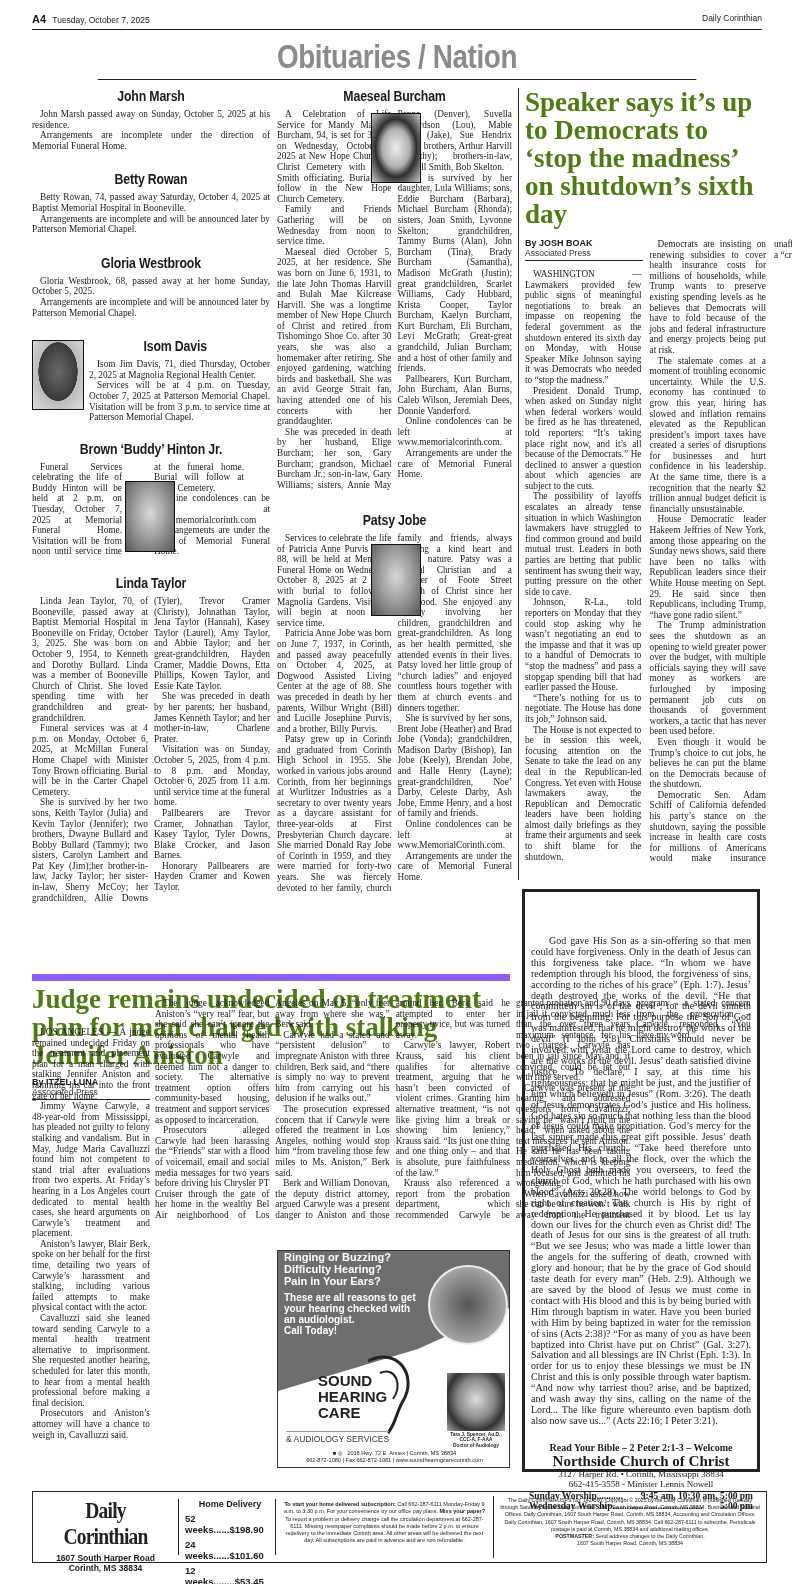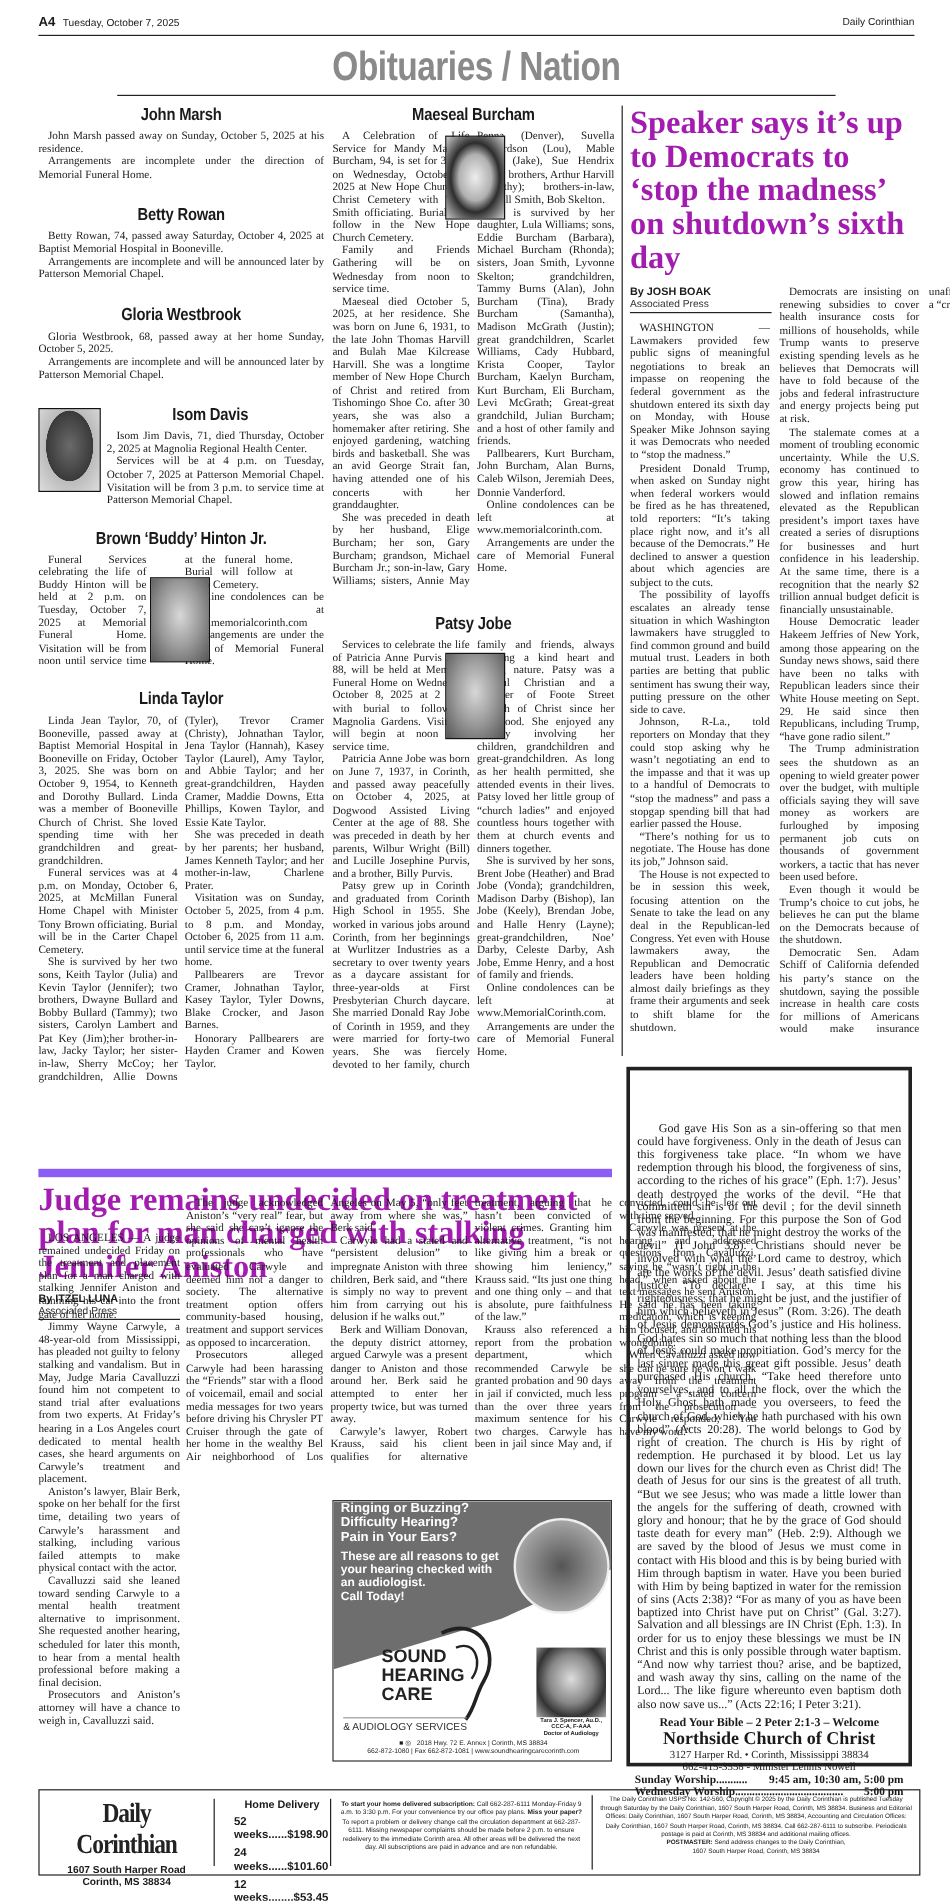--- a/index.html
+++ b/index.html
@@ -13,21 +13,21 @@
   .obit-name { font-family: "Liberation Sans", sans-serif; font-weight: bold; font-size: 14.5px; text-align: center; transform: scaleX(0.85); letter-spacing: -0.2px; }
   .txt { font-size: 9.3px; line-height: 10.6px; text-align: justify; }
   .txt p { text-indent: 8px; }
   .cols2 { column-count: 2; column-gap: 6px; }
   .photo { background: #999; border: 1px solid #111; }
   .photo.dark { background: radial-gradient(ellipse at 50% 45%, #6a6a6a 0%, #3a3a3a 55%, #bbb 56%, #ddd 100%); }
   .photo.light { background: radial-gradient(ellipse at 50% 45%, #d8d8d8 0%, #9a9a9a 50%, #555 100%); }
   .photo.mid { background: radial-gradient(ellipse at 50% 50%, #eee 0%, #b0b0b0 40%, #2d2d2d 60%, #ccc 100%); }
   .float-l { float: left; margin: 0 5px 2px 0; }
   .vrule { border-left: 1px solid #222; }
-  .headline { font-family: "Liberation Serif", serif; font-size: 27px; line-height: 28px; color: #a21caf; }
+  .headline { font-family: "Liberation Serif", serif; font-size: 27px; line-height: 28px; color: #4d7c0f; }
   .byline { font-family: "Liberation Sans", sans-serif; font-weight: bold; font-size: 9px; }
   .agency { font-family: "Liberation Sans", sans-serif; font-size: 8.5px; color: #333; border-bottom: 1px solid #222; padding-bottom: 2px; margin-bottom: 6px; }
   .hrule { border-top: 7px solid #8b5cf6; margin-top: 44px; }
   .ad-box { border: 1px solid #333; background: #fff; overflow: hidden; }
   .ad-top { background: #6e6e6e; color: #fff; font-family: "Liberation Sans", sans-serif; font-weight: bold; }
   .church { border: 3px solid #222; }
   .church h2 { font-family: "Liberation Serif", serif; font-size: 18px; font-weight: bold; text-align: center; letter-spacing: -0.6px; }
   .church .body { font-size: 10px; line-height: 10.9px; text-align: justify; padding: 0 6px; margin-top: 44px; }
   .church .body p { text-indent: 18px; }
   .ch-line { text-align: center; }
@@ -168,20 +168,21 @@
   <p>LOS ANGELES — A judge remained undecided Friday on the treatment and placement plan for a man charged with stalking Jennifer Aniston and ramming his car into the front gate of her home.</p>
   <p>Jimmy Wayne Carwyle, a 48-year-old from Mississippi, has pleaded not guilty to felony stalking and vandalism. But in May, Judge Maria Cavalluzzi found him not competent to stand trial after evaluations from two experts. At Friday’s hearing in a Los Angeles court dedicated to mental health cases, she heard arguments on Carwyle’s treatment and placement.</p>
   <p>Aniston’s lawyer, Blair Berk, spoke on her behalf for the first time, detailing two years of Carwyle’s harassment and stalking, including various failed attempts to make physical contact with the actor.</p>
   <p>Cavalluzzi said she leaned toward sending Carwyle to a mental health treatment alternative to imprisonment. She requested another hearing, scheduled for later this month, to hear from a mental health professional before making a final decision.</p>
   <p>Prosecutors and Aniston’s attorney will have a chance to weigh in, Cavalluzzi said.</p>
 </div>
 <div class="abs txt" style="top:998px;left:155px;width:355px;column-count:3;column-gap:6px;height:228px;">
   <p>The judge acknowledged Aniston’s “very real” fear, but she said she can’t ignore the opinions of mental health professionals who have evaluated Carwyle and deemed him not a danger to society. The alternative treatment option offers community-based housing, treatment and support services as opposed to incarceration.</p>
   <p>Prosecutors alleged Carwyle had been harassing the “Friends” star with a flood of voicemail, email and social media messages for two years before driving his Chrysler PT Cruiser through the gate of her home in the wealthy Bel Air neighborhood of Los Angeles on May 5, “only feet away from where she was,” Berk said.</p>
   <p>Carwyle had a stated and “persistent delusion” to impregnate Aniston with three children, Berk said, and “there is simply no way to prevent him from carrying out his delusion if he walks out.”</p>
+  <p>The prosecution expressed concern that if Carwyle were offered the treatment in Los Angeles, nothing would stop him “from traveling those few miles to Ms. Aniston,” Berk said.</p>
   <p>Berk and William Donovan, the deputy district attorney, argued Carwyle was a present danger to Aniston and those around her. Berk said he attempted to enter her property twice, but was turned away.</p>
   <p>Carwyle’s lawyer, Robert Krauss, said his client qualifies for alternative treatment, arguing that he hasn’t been convicted of violent crimes. Granting him alternative treatment, “is not like giving him a break or showing him leniency,” Krauss said. “Its just one thing and one thing only – and that is absolute, pure faithfulness of the law.”</p>
   <p>Krauss also referenced a report from the probation department, which recommended Carwyle be granted probation and 90 days in jail if convicted, much less than the over three years maximum sentence for his two charges. Carwyle has been in jail since May and, if convicted, could be let out with time served.</p>
   <p>Carwyle was present at the hearing and addressed questions from Cavalluzzi, saying he “wasn’t right in the head,” when asked about the text messages he sent Aniston. He said he has been taking medication, which is keeping him focused, and admitted his wrongdoing.</p>
   <p>When Cavalluzzi asked how she can be sure he won’t walk away from the treatment program – a stated concern from the prosecution – Carwyle responded, “You have my word.”</p>
 </div>
 
 <div class="abs ad-box" style="top:1250px;left:277px;width:233px;height:218px;">
   <div class="ad-top" style="position:absolute;left:0;top:0;width:233px;height:140px;clip-path:polygon(0 0,100% 0,100% 40%,60% 70%,0 100%);padding:0 6px;">
     <div style="font-size:11px;line-height:12px;">
@@ -216,21 +217,21 @@
   <div class="cond" style="position:absolute;left:0;top:199px;width:233px;font-size:5.6px;line-height:7px;text-align:center;">
     <div><span>■</span> <span>◎</span> &nbsp; <span>2018 Hwy. 72 E. Annex | Corinth, MS 38834</span></div>
     <div>662-872-1080 | Fax 662-872-1081 | www.soundhearingcarecorinth.com</div>
   </div>
 </div>
 
 <div class="abs church" style="top:889px;left:522px;width:238px;height:583px;">
   <div class="body">
       <p>God gave His Son as a sin-offering so that men could have forgiveness. Only in the death of Jesus can this forgiveness take place.  “In whom we have redemption through his blood, the forgiveness of sins, according to the riches of his grace” (Eph. 1:7).  Jesus’ death destroyed the works of the devil.  “He that committeth sin is of the devil ; for the devil sinneth from the beginning.  For this purpose the Son of God was manifested, that he might destroy the works of the devil” (I John 3:8).  Christians should never be involved with what the Lord came to destroy, which are the works of the devil.  Jesus’ death satisfied divine justice.  “To declare, I say, at this time his righteousness: that he might be just, and the justifier of him which believeth in Jesus” (Rom. 3:26).  The death of Jesus demonstrates God’s justice and His holiness. God hates sin so much that nothing less than the blood of Jesus could make propitiation.  God’s mercy for the last sinner made this great gift possible.  Jesus’ death purchased His church.  “Take heed therefore unto yourselves, and to all the flock, over the which the Holy Ghost hath made you overseers, to feed the church of God, which he hath purchased with his own blood”  (Acts 20:28).  The world belongs to God by right of creation.  The church is His by right of redemption.  He purchased it by blood. Let us lay down our lives for the church even as Christ did! The death of Jesus for our sins is the greatest of all truth.  “But we see Jesus; who was made a little lower than the angels for the suffering of death, crowned with glory and honour; that he by the grace of God should taste death for every man” (Heb. 2:9).  Although we are saved by the blood of Jesus we must come in contact with His blood and this is by being buried with Him through baptism in water.  Have you been buried with Him by being baptized in water for the remission of sins (Acts 2:38)? “For as many of you as have been baptized into Christ have put on Christ” (Gal. 3:27).  Salvation and all blessings are IN Christ (Eph. 1:3).  In order for us to enjoy these blessings we must be IN Christ and this is only possible through water baptism. “And now why tarriest thou? arise, and be baptized, and wash away thy sins, calling on the name of the Lord... The like figure whereunto even baptism doth also now save us...”  (Acts 22:16; I Peter 3:21).</p>
     </div>
-  <div class="ch-line" style="font-weight:bold;font-size:10px;margin-top:3px;">Read Your Bible – 2 Peter 2:1-3 – Welcome</div>
+  <div class="ch-line" style="font-weight:bold;font-size:10px;margin-top:15px;">Read Your Bible – 2 Peter 2:1-3 – Welcome</div>
   <div class="ch-line" style="font-weight:bold;font-size:15px;line-height:16px;">Northside Church of Christ</div>
   <div class="ch-line" style="font-size:9px;">3127 Harper Rd. • Corinth, Mississippi  38834</div>
   <div class="ch-line" style="font-size:9px;">662-415-3558 - Minister Lennis Nowell</div>
   <div style="font-weight:bold;font-size:9.5px;padding:2px 4px 0;">
     <div style="display:flex;justify-content:space-between;">
       <span>Sunday Worship</span>
       <span style="flex:1;overflow:hidden;">...........</span>
       <span>9:45 am, 10:30 am, 5:00 pm</span>
     </div>
     <div style="display:flex;justify-content:space-between;">
@@ -240,21 +241,21 @@
     </div>
   </div>
 </div>
 
 <div class="abs footer">
   <div style="width:145px;text-align:center;padding-top:6px;">
     <div style="font-family:'Liberation Serif',serif;font-weight:bold;font-size:23px;letter-spacing:-1px;transform:scaleX(0.85);color:#222;">Daily Corinthian</div>
     <div class="f-sec" style="font-weight:bold;font-size:8.5px;margin-top:3px;">1607 South Harper Road</div>
     <div class="f-sec" style="font-weight:bold;font-size:8.5px;">Corinth, MS 38834</div>
   </div>
-  <div class="f-sec vrule" style="width:98px;margin:7px 0;padding-left:16px;border-right:1px solid #222;">
+  <div class="f-sec vrule" style="width:98px;margin:7px 0;padding-left:6px;border-right:1px solid #222;">
     <div style="font-weight:bold;font-size:9px;text-align:center;">Home Delivery</div>
     <div style="font-weight:bold;font-size:9.5px;margin-top:4px;"><span>52 weeks</span><span>......</span><span>$198.90</span></div>
     <div style="font-weight:bold;font-size:9.5px;margin-top:4px;"><span>24 weeks</span><span>......</span><span>$101.60</span></div>
     <div style="font-weight:bold;font-size:9.5px;margin-top:4px;"><span>12 weeks</span><span>........</span><span>$53.45</span></div>
   </div>
   <div class="f-sec" style="width:218px;padding:5px 6px;font-size:5.5px;line-height:7.3px;text-align:center;border-right:1px solid #222;margin:4px 0;">
     <b>To start your home delivered subscription:</b><span> Call 662-287-6111 Monday-Friday 9 a.m. to 3:30 p.m. For your convenience try our office pay plans. </span><b>Miss your paper?</b><span> To report a problem or delivery change call the circulation  department at 662-287-6111. Missing newspaper complaints should be made before 2 p.m. to ensure redelivery to the immediate Corinth area. All other areas will be delivered the next day. All subscriptions are paid in advance and are non refundable.</span>
   </div>
   <div class="f-sec" style="flex:1;padding:5px 6px;font-size:5.3px;line-height:7.2px;text-align:center;">
     <span>The Daily Corinthian USPS No: 142-560, Copyright © 2025 by the Daily Corinthian is published Tuesday through Saturday by the Daily Corinthian, 1607 South Harper Road, Corinth, MS 38834. Business and Editorial Offices: Daily Corinthian, 1607 South Harper Road, Corinth, MS 38834, Accounting and Circulation Offices: Daily Corinthian, 1607 South Harper Road, Corinth, MS 38834. Call 662-287-6111 to subscribe. Periodicals postage is paid at Corinth, MS 38834 and additional mailing offices.</span><br>

